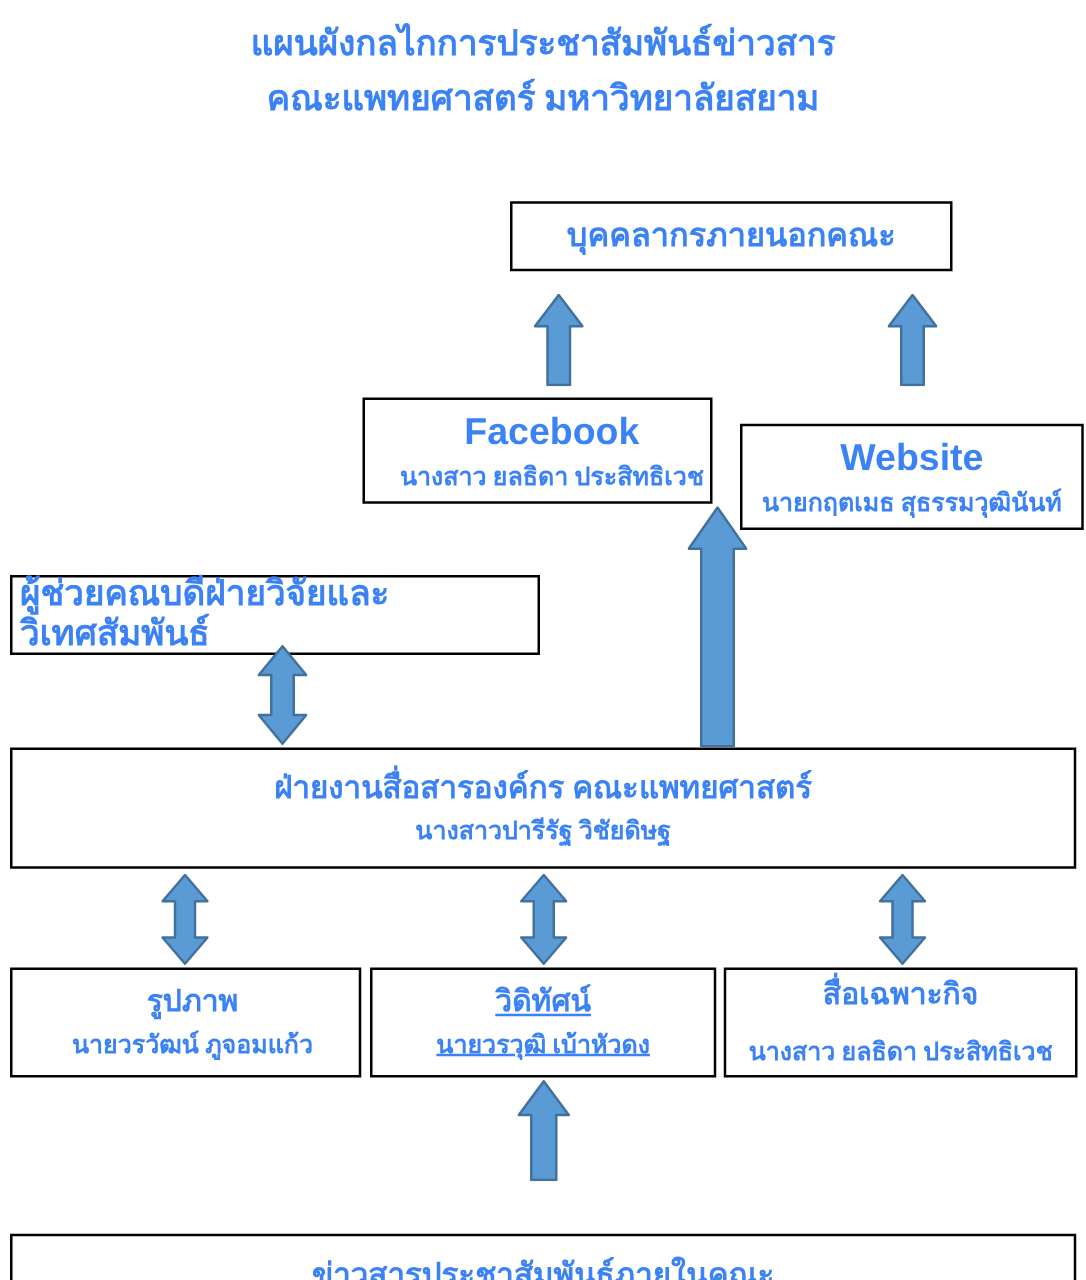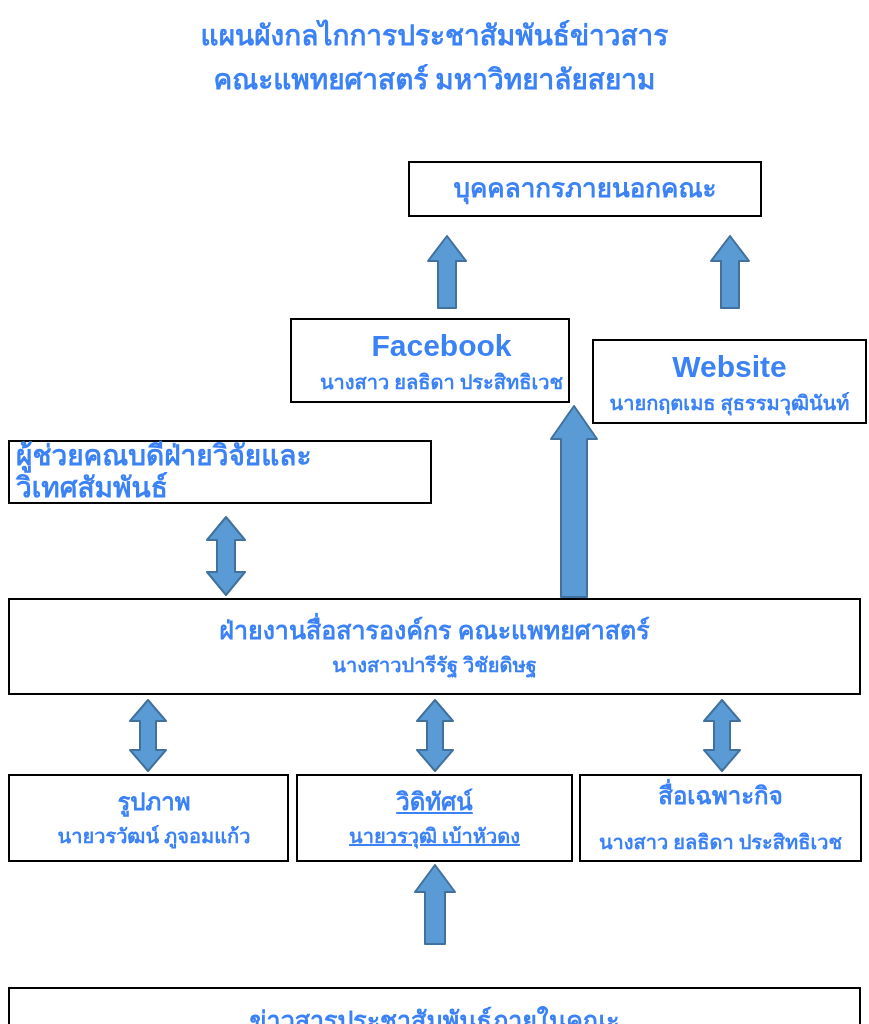--- a/index.html
+++ b/index.html
@@ -56,21 +56,21 @@
   .node-person {
     font-weight: bold;
     font-size: 20px;
     line-height: 1.1;
     margin-top: 9px;
   }
   
   #box-external   { left: 408px; top: 161px; width: 354px; height: 56px; }
   #box-facebook   { left: 290px; top: 318px; width: 280px; height: 85px; padding-left: 23px; }
   #box-website    { left: 592px; top: 318px; width: 275px; height: 85px; margin-top: 21px; }
-  #box-assistant  { left: 8px;   top: 440px; width: 424px; height: 64px; }
+  #box-assistant  { left: 8px;   top: 460px; width: 424px; height: 64px; }
   #box-comms      { left: 8px;   top: 598px; width: 853px; height: 97px; }
   #box-photo      { left: 8px;   top: 774px; width: 281px; height: 88px; padding-left: 11px; }
   #box-video      { left: 296px; top: 774px; width: 277px; height: 88px; text-decoration: underline; }
   #box-special    { left: 579px; top: 774px; width: 283px; height: 88px; gap: 12px; }
   #box-internal   { left: 8px;   top: 947px; width: 853px; height: 69px; margin-top: 40px; }
 
   #box-assistant .box-label { font-size: 28px; }
   #box-comms .node-title-th { font-size: 25px; }
   #box-internal .box-label  { font-size: 25px; }
 

